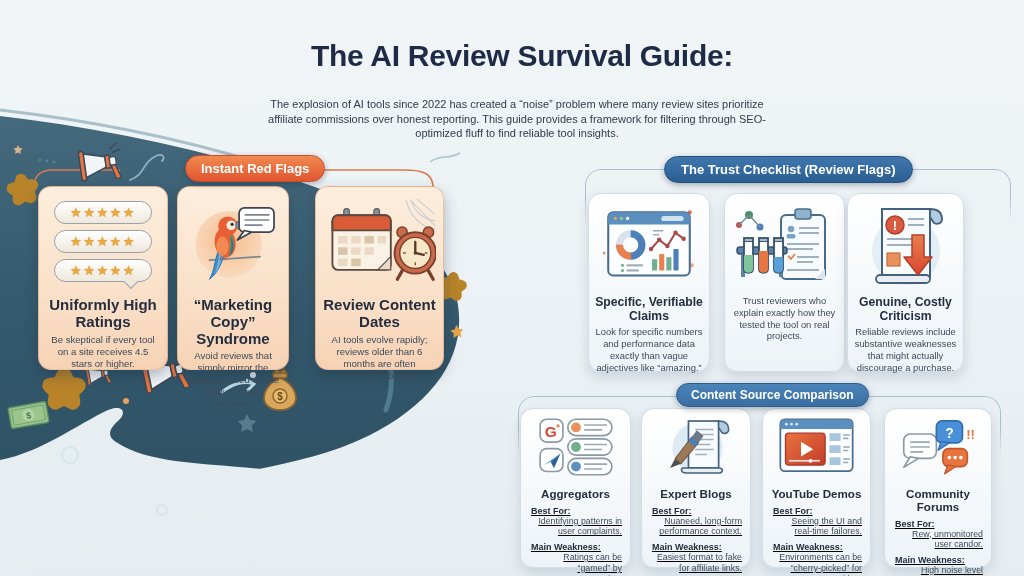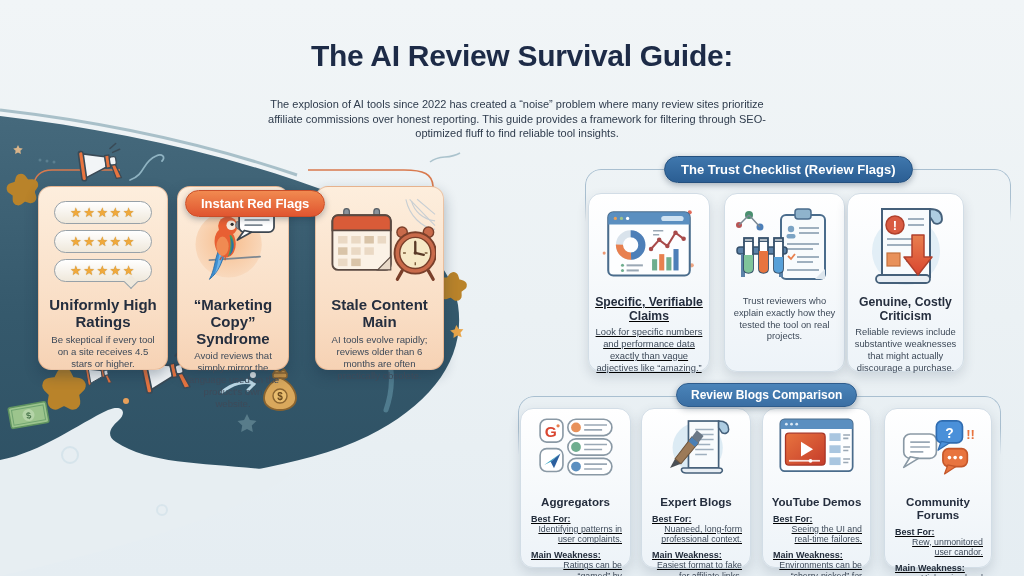--- a/index.html
+++ b/index.html
@@ -8,21 +8,21 @@
     background:linear-gradient(180deg,#f1f5f7 0%,#ebf1f4 55%,#e5edf2 100%);}
   svg text{font-family:"Liberation Sans",sans-serif;}
   .decor{position:absolute;left:0;top:0;}
   .title{position:absolute;left:192px;top:20px;width:660px;text-align:center;
     font-size:30px;line-height:1.08;font-weight:700;color:#1d2b47;letter-spacing:-.3px;}
   .intro{position:absolute;left:260px;top:97px;width:514px;text-align:center;
     font-size:11px;line-height:1.32;color:#2e3b4c;font-weight:500;margin:0;}
   .badge{position:absolute;color:#fff;font-weight:700;border-radius:15px;white-space:nowrap;
     box-shadow:0 2px 6px rgba(25,45,70,.35);z-index:5;}
   .rf-badge{left:185px;top:155px;font-size:13px;padding:5px 15px;
-    background:linear-gradient(180deg,#f18a50,#e05530);border:1px solid #c84d28;margin-top:35px;}
+    background:linear-gradient(180deg,#f18a50,#e05530);border:1px solid #c84d28;}
   .trust-badge{left:664px;top:156px;font-size:13px;padding:5px 16px;
     background:linear-gradient(180deg,#3f77ad,#2b5e93);border:1px solid #24507e;}
   .src-badge{left:676px;top:383px;font-size:12px;padding:4px 14px;
     background:linear-gradient(180deg,#4a84b9,#3a6ea3);border:1px solid #2e5c8c;}
   .bracket{position:absolute;border:1.5px solid #a9bfd0;border-bottom:none;
     border-radius:16px 16px 0 0;
     -webkit-mask-image:linear-gradient(180deg,#000 55%,transparent 100%);
     mask-image:linear-gradient(180deg,#000 55%,transparent 100%);z-index:1;}
   .trust-bracket{left:585px;top:169px;width:424px;height:52px;}
   .src-bracket{left:518px;top:396px;width:481px;height:58px;}
@@ -31,21 +31,21 @@
     border:1px solid rgba(200,120,70,.35);box-shadow:0 6px 14px rgba(22,44,64,.32);padding:5px 7px;}
   .card.light{background:linear-gradient(180deg,#ffffff,#edf3f8);
     border:1px solid #d2dde6;box-shadow:0 5px 12px rgba(50,70,95,.16);padding:5px 6px;}
   .icon-wrap{display:flex;align-items:center;justify-content:center;}
   .rf .icon-wrap{height:104px;}
   .trust .icon-wrap{height:96px;}
   .src-card .icon-wrap{height:66px;}
   .card-title{font-weight:700;color:#252e3e;margin:1px 0 3px;}
   .rf .card-title{font-size:15px;line-height:1.12;}
   .trust .card-title{font-size:12.2px;line-height:1.12;}
-  .src-card .card-title{font-size:11.6px;line-height:1.1;margin-top:16px;}
+  .src-card .card-title{font-size:11.6px;line-height:1.1;margin-top:8px;}
   .card-body{font-size:9.6px;line-height:1.25;color:#3e4a59;margin:0;}
   .trust .card-body{font-size:9.4px;}
   .kv{text-align:left;padding:0 2px 0 4px;text-decoration:underline;}
   .kv .k{display:block;font-size:9px;font-weight:700;color:#222c3a;margin-top:5px;}
   .kv .v{display:block;font-size:8.8px;line-height:1.22;color:#3e4a59;text-align:right;}
   .star-pill{width:98px;height:23px;margin:0 auto 6px;border:1.5px solid #97a1a8;border-radius:12px;
     background:linear-gradient(180deg,#ffffff,#efe8db);display:flex;align-items:center;justify-content:center;
     letter-spacing:1.5px;font-size:13px;color:#f0a93c;text-shadow:0 0 1px #a8761e;position:relative;box-sizing:border-box;}
   .star-pill.tail::after{content:"";position:absolute;right:15px;bottom:-6.5px;width:9px;height:9px;
     background:#efe8db;border-right:1.5px solid #97a1a8;border-bottom:1.5px solid #97a1a8;transform:rotate(45deg);}
@@ -207,28 +207,28 @@
         <circle cx="84" cy="35" r="5.5" fill="#c96a4a" stroke="#7a3f2a" stroke-width="1.5"></circle>
         <circle cx="112" cy="35" r="5.5" fill="#c96a4a" stroke="#7a3f2a" stroke-width="1.5"></circle>
         <path d="M84,76 L79,85 M112,76 L117,85" stroke="#7a3f2a" stroke-width="3.5" stroke-linecap="round"></path>
         <circle cx="98" cy="57" r="22" fill="#c96a4a" stroke="#7a3f2a" stroke-width="2"></circle>
         <circle cx="98" cy="57" r="16.5" fill="#f6e8c6" stroke="#7a3f2a" stroke-width="1.5"></circle>
         <path d="M98,44 L98,47 M98,67 L98,70 M85,57 L88,57 M108,57 L111,57" stroke="#7a5a3a" stroke-width="1.5"></path>
         <path d="M98,57 L98,45.5 M98,57 L107,59" stroke="#5a3a28" stroke-width="2.5" stroke-linecap="round"></path>
         <circle cx="98" cy="57" r="1.8" fill="#5a3a28"></circle>
       </svg>
     </div>
-    <h3 class="card-title">Stale Content Main</h3>
+    <h3 class="card-title">Review Content Dates</h3>
     <p class="card-body">AI tools evolve rapidly; reviews older than 6 months are often practically obsolete.</p>
   </article>
 
   <div class="bracket trust-bracket"></div>
   <div class="badge trust-badge">The Trust Checklist (Review Flags)</div>
 
-  <article class="card light trust" style="left:588px;top:193px;width:122px;height:179px;text-decoration:underline;">
+  <article class="card light trust" style="left:588px;top:193px;width:122px;height:179px;">
     <div class="icon-wrap">
       <svg width="106" height="86" viewBox="0 0 104 84">
         <circle cx="92" cy="8" r="2" fill="#d9452f" opacity="0.8"></circle>
         <circle cx="8" cy="48" r="1.5" fill="#e8804f" opacity="0.8"></circle>
         <circle cx="94" cy="60" r="2" fill="#e8804f" opacity="0.7"></circle>
         <rect x="12" y="8" width="80" height="62" rx="5" fill="#fdfeff" stroke="#4a6c8c" stroke-width="2"></rect>
         <path d="M12,13 C12,10.2 14.2,8 17,8 L87,8 C89.8,8 92,10.2 92,13 L92,20 L12,20 Z" fill="#5b8fc0"></path>
         <circle cx="19" cy="14" r="1.6" fill="#e8a05a"></circle>
           <circle cx="25" cy="14" r="1.6" fill="#9cc48d"></circle>
           <circle cx="31" cy="14" r="1.6" fill="#ffffff"></circle>
@@ -308,21 +308,21 @@
         <text x="35" y="29" font-size="13" font-weight="bold" fill="#ffffff" text-anchor="middle">!</text>
         <rect x="27" y="52" width="13" height="13" fill="#e8915a" stroke="#c4713d" stroke-width="1.2"></rect>
         <path d="M52,34 L64,34 L64,56 L72,56 L58,74 L44,56 L52,56 Z" fill="url(#arrGrad)" stroke="#b0402c" stroke-width="1.5" stroke-linejoin="round"></path>
       </svg>
     </div>
     <h3 class="card-title">Genuine, Costly Criticism</h3>
     <p class="card-body">Reliable reviews include substantive weaknesses that might actually discourage a purchase.</p>
   </article>
 
   <div class="bracket src-bracket"></div>
-  <div class="badge src-badge">Review Blogs Comparison</div>
+  <div class="badge src-badge">Content Source Comparison</div>
 
   <article class="card light src-card" style="left:520px;top:408px;width:111px;height:160px;">
     <div class="icon-wrap">
       <svg width="96" height="62" viewBox="0 0 96 76">
         <rect x="4" y="4" width="28" height="28" rx="8" fill="#ffffff" stroke="#8a99a5" stroke-width="2"></rect>
         <text x="17" y="26" font-size="19" font-weight="bold" fill="#d9452f" text-anchor="middle">G</text>
         <circle cx="26" cy="12" r="2" fill="#e8804f"></circle>
         <rect x="4" y="40" width="28" height="28" rx="8" fill="#ffffff" stroke="#8a99a5" stroke-width="2"></rect>
         <polygon points="9,60 29,46 17,56" fill="#2b9fbf"></polygon>
         <polygon points="17,56 29,46 21,64" fill="#2b5f9e"></polygon>
@@ -358,21 +358,21 @@
         <path d="M44,16 L66,16 M44,22 L66,22 M44,28 L66,28 M44,34 L62,34 M44,40 L66,40 M44,46 L58,46" stroke="#9fb0bf" stroke-width="1.8"></path>
         <polygon points="14,62 20,51 27,57" fill="#4a4f55"></polygon>
         <polygon points="20,51 40,25 48,32 27,57" fill="#9c7a58" stroke="#6b5138" stroke-width="1.2"></polygon>
         <polygon points="36,30 40,25 48,32 44,37" fill="#4a7fb5"></polygon>
         <polygon points="40,25 46,17 54,24 48,32" fill="#6b7886"></polygon>
       </svg>
     </div>
     <h3 class="card-title">Expert Blogs</h3>
     <div class="kv">
       <span class="k">Best For:</span>
-      <span class="v">Nuaneed, long-form professional context.</span>
+      <span class="v">Nuaneed, long-form performance context.</span>
       <span class="k">Main Weakness:</span>
       <span class="v">Easiest format to fake for affiliate links.</span>
     </div>
   </article>
 
   <article class="card light src-card" style="left:762px;top:408px;width:109px;height:160px;">
     <div class="icon-wrap">
       <svg width="96" height="62" viewBox="0 0 96 72">
         <defs>
             <linearGradient id="vidGrad" x1="0" y1="0" x2="1" y2="1">

